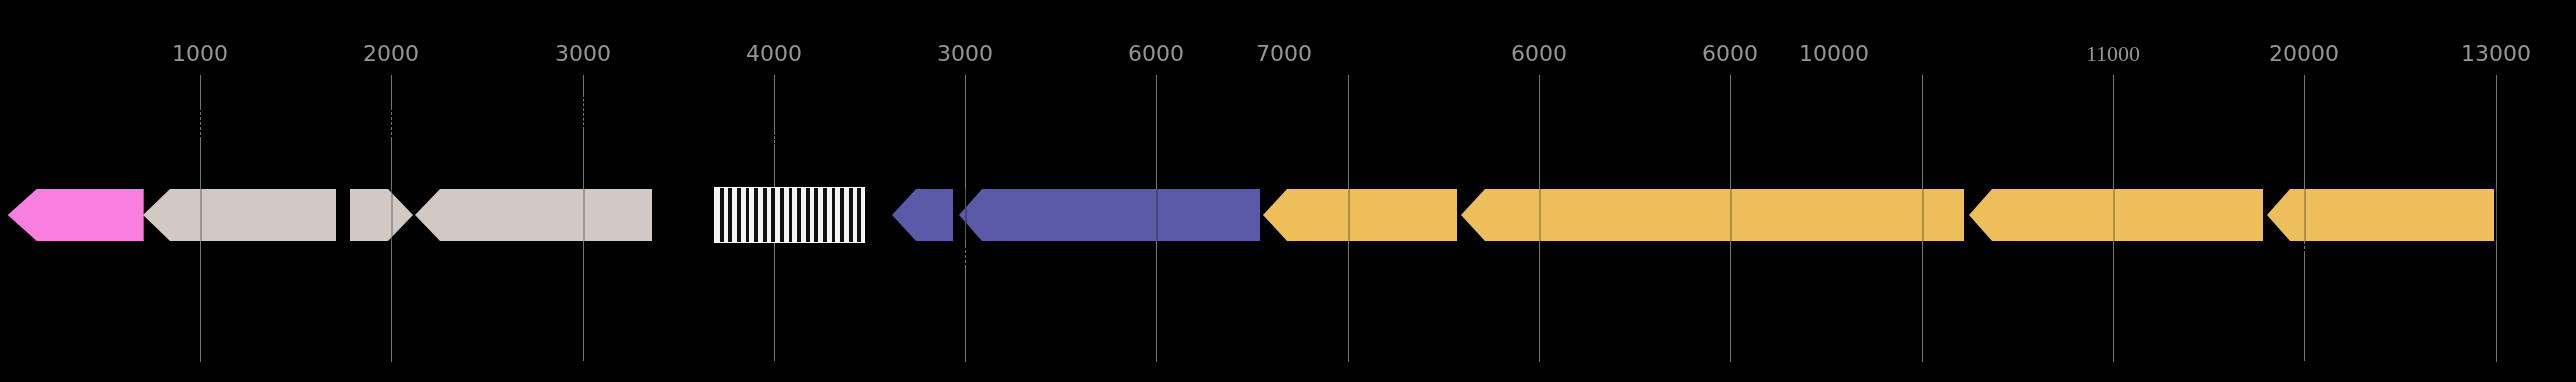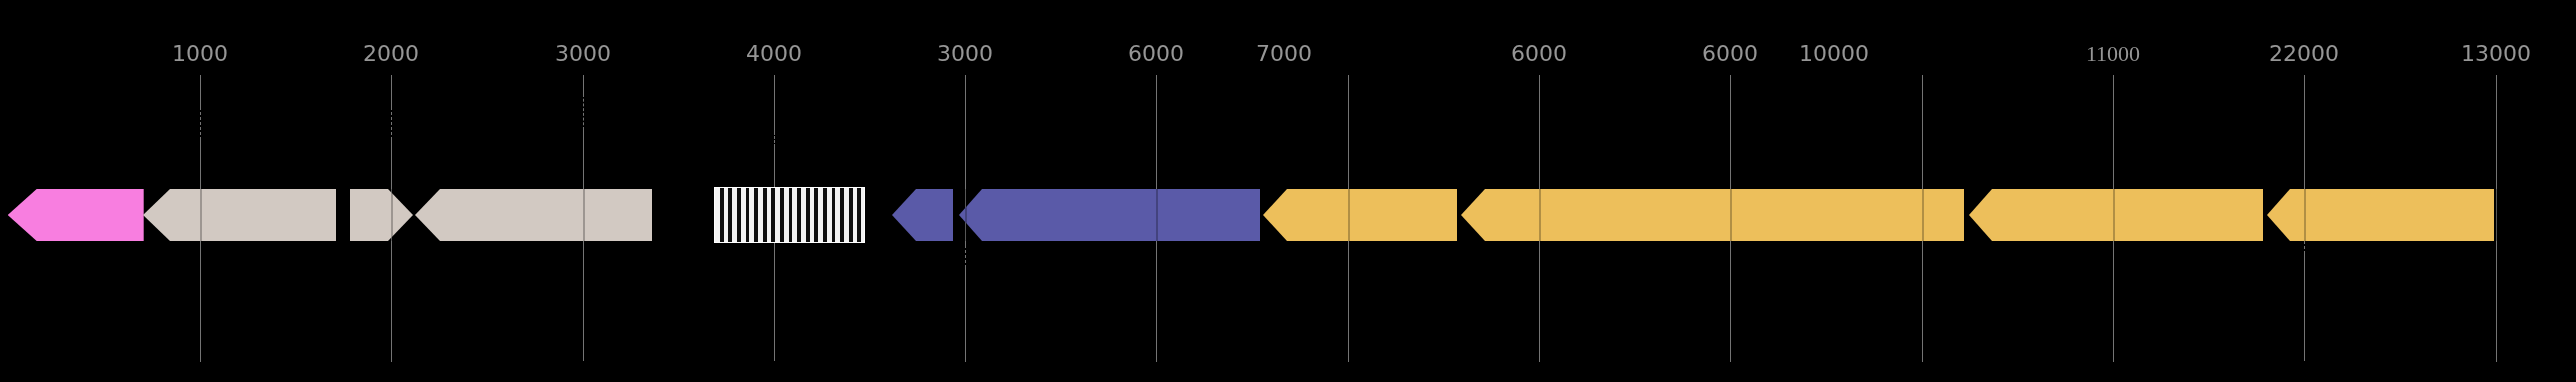--- a/index.html
+++ b/index.html
@@ -24,21 +24,21 @@
       <div class="tick-label" style="left: 391px;">2000</div>
       <div class="tick-label" style="left: 583px;">3000</div>
       <div class="tick-label" style="left: 774px;">4000</div>
       <div class="tick-label" style="left: 965px;">3000</div>
       <div class="tick-label" style="left: 1156px;">6000</div>
       <div class="tick-label" style="left: 1284px;">7000</div>
       <div class="tick-label" style="left: 1539px;">6000</div>
       <div class="tick-label" style="left: 1730px;">6000</div>
       <div class="tick-label" style="left: 1834px;">10000</div>
       <div class="tick-label" style="left: 2113px; font-family: Liberation Serif, serif;">11000</div>
-      <div class="tick-label" style="left: 2304px;">22000</div>
+      <div class="tick-label" style="left: 2304px;">20000</div>
       <div class="tick-label" style="left: 2496px;">13000</div>
     </div>
   <div id="grid" style="position: absolute; z-index: 1;">
       <div class="gridseg" style="left: 200px; top: 75px; height: 33px; border-left-color: rgb(116, 116, 116);"></div>
       <div class="gridseg dashed" style="left: 200px; top: 107px; height: 33px; border-left-color: rgb(116, 116, 116);"></div>
       <div class="gridseg" style="left: 200px; top: 140px; height: 222px; border-left-color: rgb(116, 116, 116);"></div>
       <div class="gridseg" style="left: 391px; top: 75px; height: 33px; border-left-color: rgb(116, 116, 116);"></div>
       <div class="gridseg dashed" style="left: 391px; top: 107px; height: 33px; border-left-color: rgb(116, 116, 116);"></div>
       <div class="gridseg" style="left: 391px; top: 140px; height: 222px; border-left-color: rgb(116, 116, 116);"></div>
       <div class="gridseg" style="left: 583px; top: 75px; height: 19px; border-left-color: rgb(116, 116, 116);"></div>

